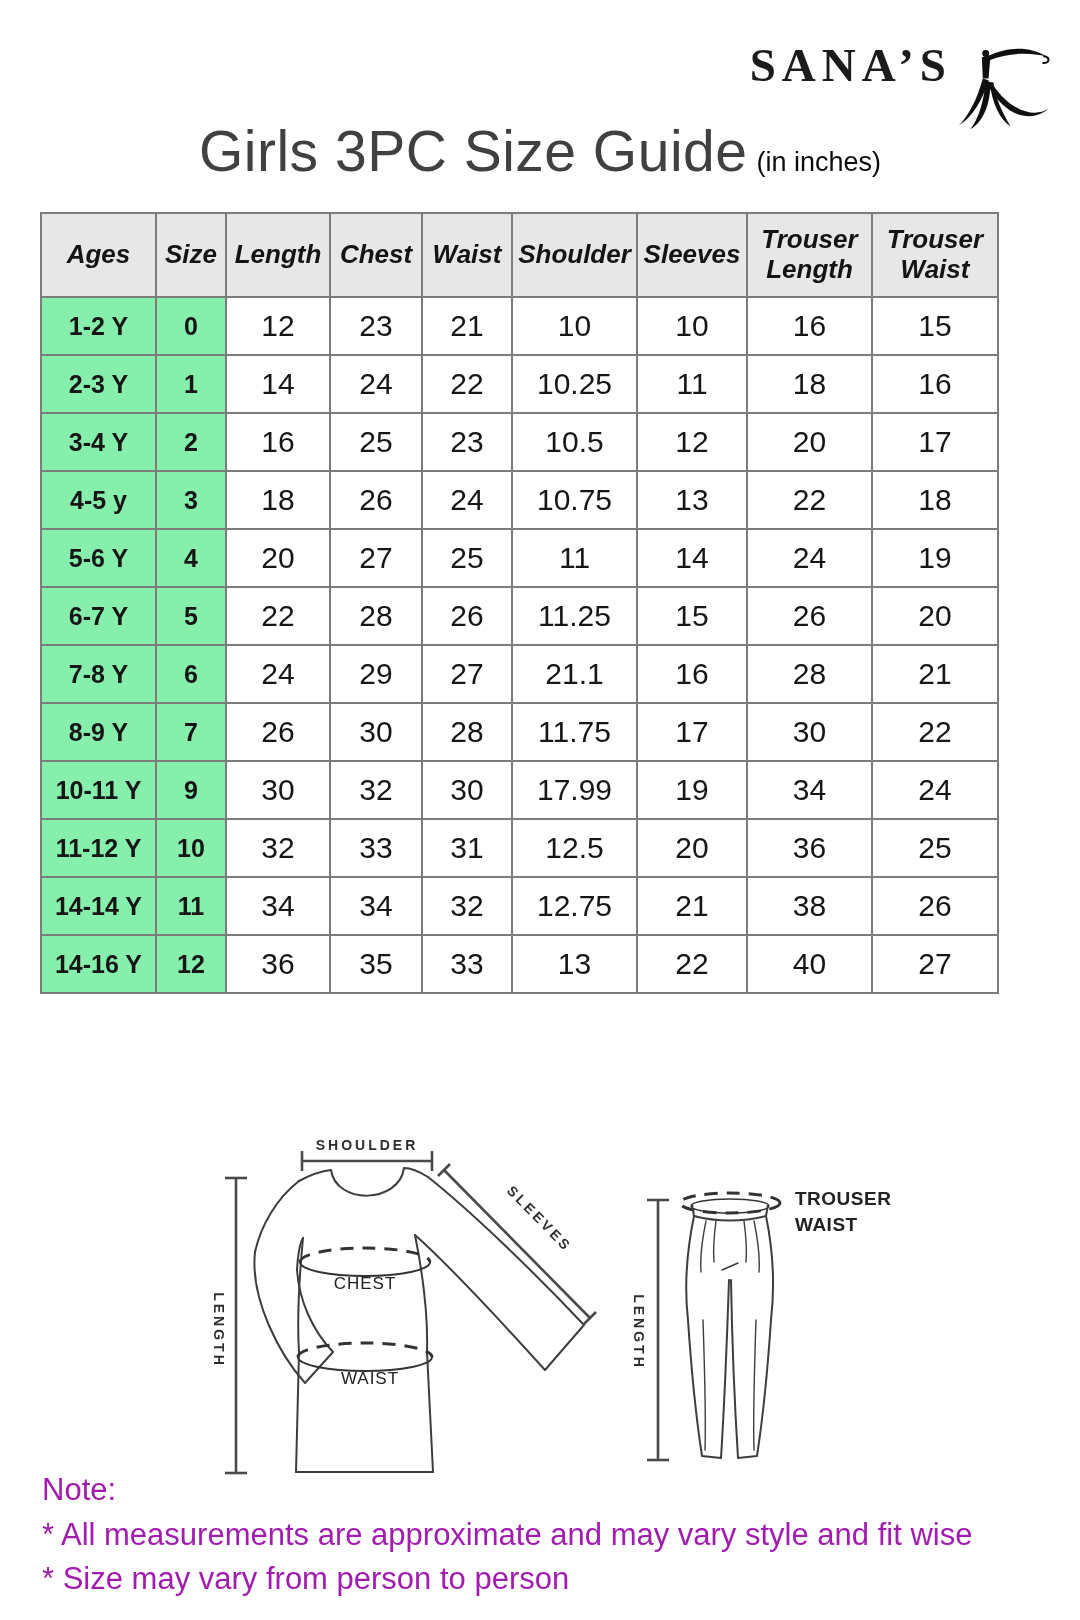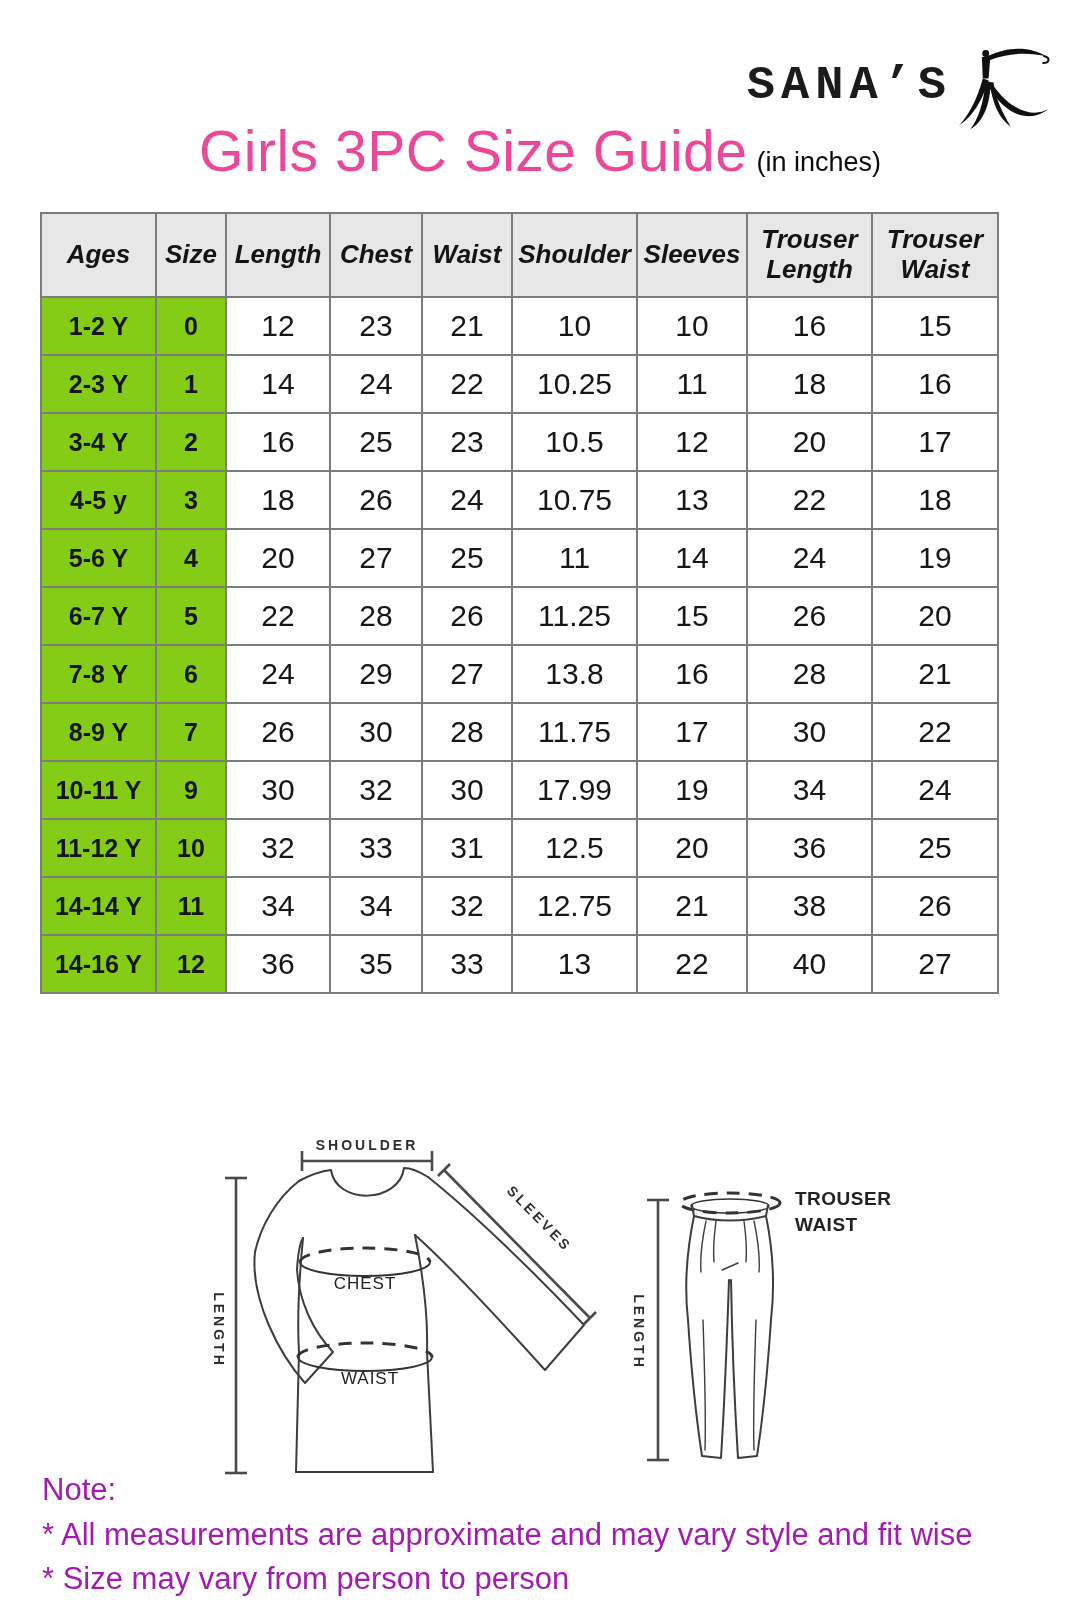--- a/index.html
+++ b/index.html
@@ -4,42 +4,42 @@
 <style>
   html,body { margin:0; padding:0; background:#ffffff; }
   .page {
     position:relative; width:1080px; height:1620px; background:#ffffff;
     font-family:"Liberation Sans", sans-serif; color:#111; overflow:hidden;
   }
 
   
   .logo { position:absolute; top:42px; right:30px; display:flex; align-items:flex-start; }
   .logo-text {
-    font-family:Liberation Mono, monospace; font-weight:600; font-size:47px;
-    letter-spacing:6px; color:#1b1b1b; margin-top:20px; line-height:1;
+    font-family:Liberation Serif, serif; font-weight:600; font-size:47px;
+    letter-spacing:6px; color:#1b1b1b; line-height:1;
   }
   .logo-icon { width:96px; height:92px; margin-left:2px; }
 
   
   .title-wrap { position:absolute; top:118px; left:0; width:100%; text-align:center; white-space:nowrap; }
-  .title-main { font-size:57px; color:#ec4899; letter-spacing:0.5px; }
+  .title-main { font-size:57px; color:#404040; letter-spacing:0.5px; }
   .title-sub  { font-size:27px; color:#0c0c0c; margin-left:9px; }
 
   
   .size-table { position:absolute; left:40px; top:212px; border-collapse:collapse; table-layout:fixed; }
   .size-table th, .size-table td {
     border:2px solid #7c7c7c; text-align:center; vertical-align:middle; padding:0;
     overflow:hidden;
   }
   .size-table thead th {
     background:#e7e7e7; font-weight:700; font-style:italic; font-size:26px;
     height:82px; line-height:1.15; color:#141414;
   }
   .size-table td { height:56px; font-size:30px; color:#161616; background:#ffffff; }
-  .size-table td.label { background:#84cc16; font-weight:700; font-size:25px; font-family:"Liberation Sans", sans-serif; }
+  .size-table td.label { background:#86efac; font-weight:700; font-size:25px; font-family:"Liberation Sans", sans-serif; }
 
   
   .diagrams { position:absolute; left:0; top:1080px; width:1080px; height:420px; }
   .outline { fill:none; stroke:#3d3d3d; stroke-width:2; stroke-linecap:round; stroke-linejoin:round; }
   .thin    { stroke-width:1.4; }
   .measure { fill:none; stroke:#4a4a4a; stroke-width:2.6; stroke-linecap:butt; }
   .girth-dash  { fill:none; stroke:#333; stroke-width:3; stroke-dasharray:13 9; }
   .girth-solid { fill:none; stroke:#333; stroke-width:2; }
   .meas-label  { font-family:"Liberation Sans",sans-serif; font-weight:700; font-size:14px; letter-spacing:3px; fill:#2e2e2e; }
   .girth-label { font-family:"Liberation Sans",sans-serif; font-weight:400; font-size:17px; letter-spacing:1px; fill:#222; }
@@ -164,21 +164,21 @@
           <td>15</td>
           <td>26</td>
           <td>20</td>
         </tr>
         <tr>
           <td class="label">7-8 Y</td>
           <td class="label">6</td>
           <td>24</td>
           <td>29</td>
           <td>27</td>
-          <td>13.8</td>
+          <td>21.1</td>
           <td>16</td>
           <td>28</td>
           <td>21</td>
         </tr>
         <tr>
           <td class="label">8-9 Y</td>
           <td class="label">7</td>
           <td>26</td>
           <td>30</td>
           <td>28</td>

